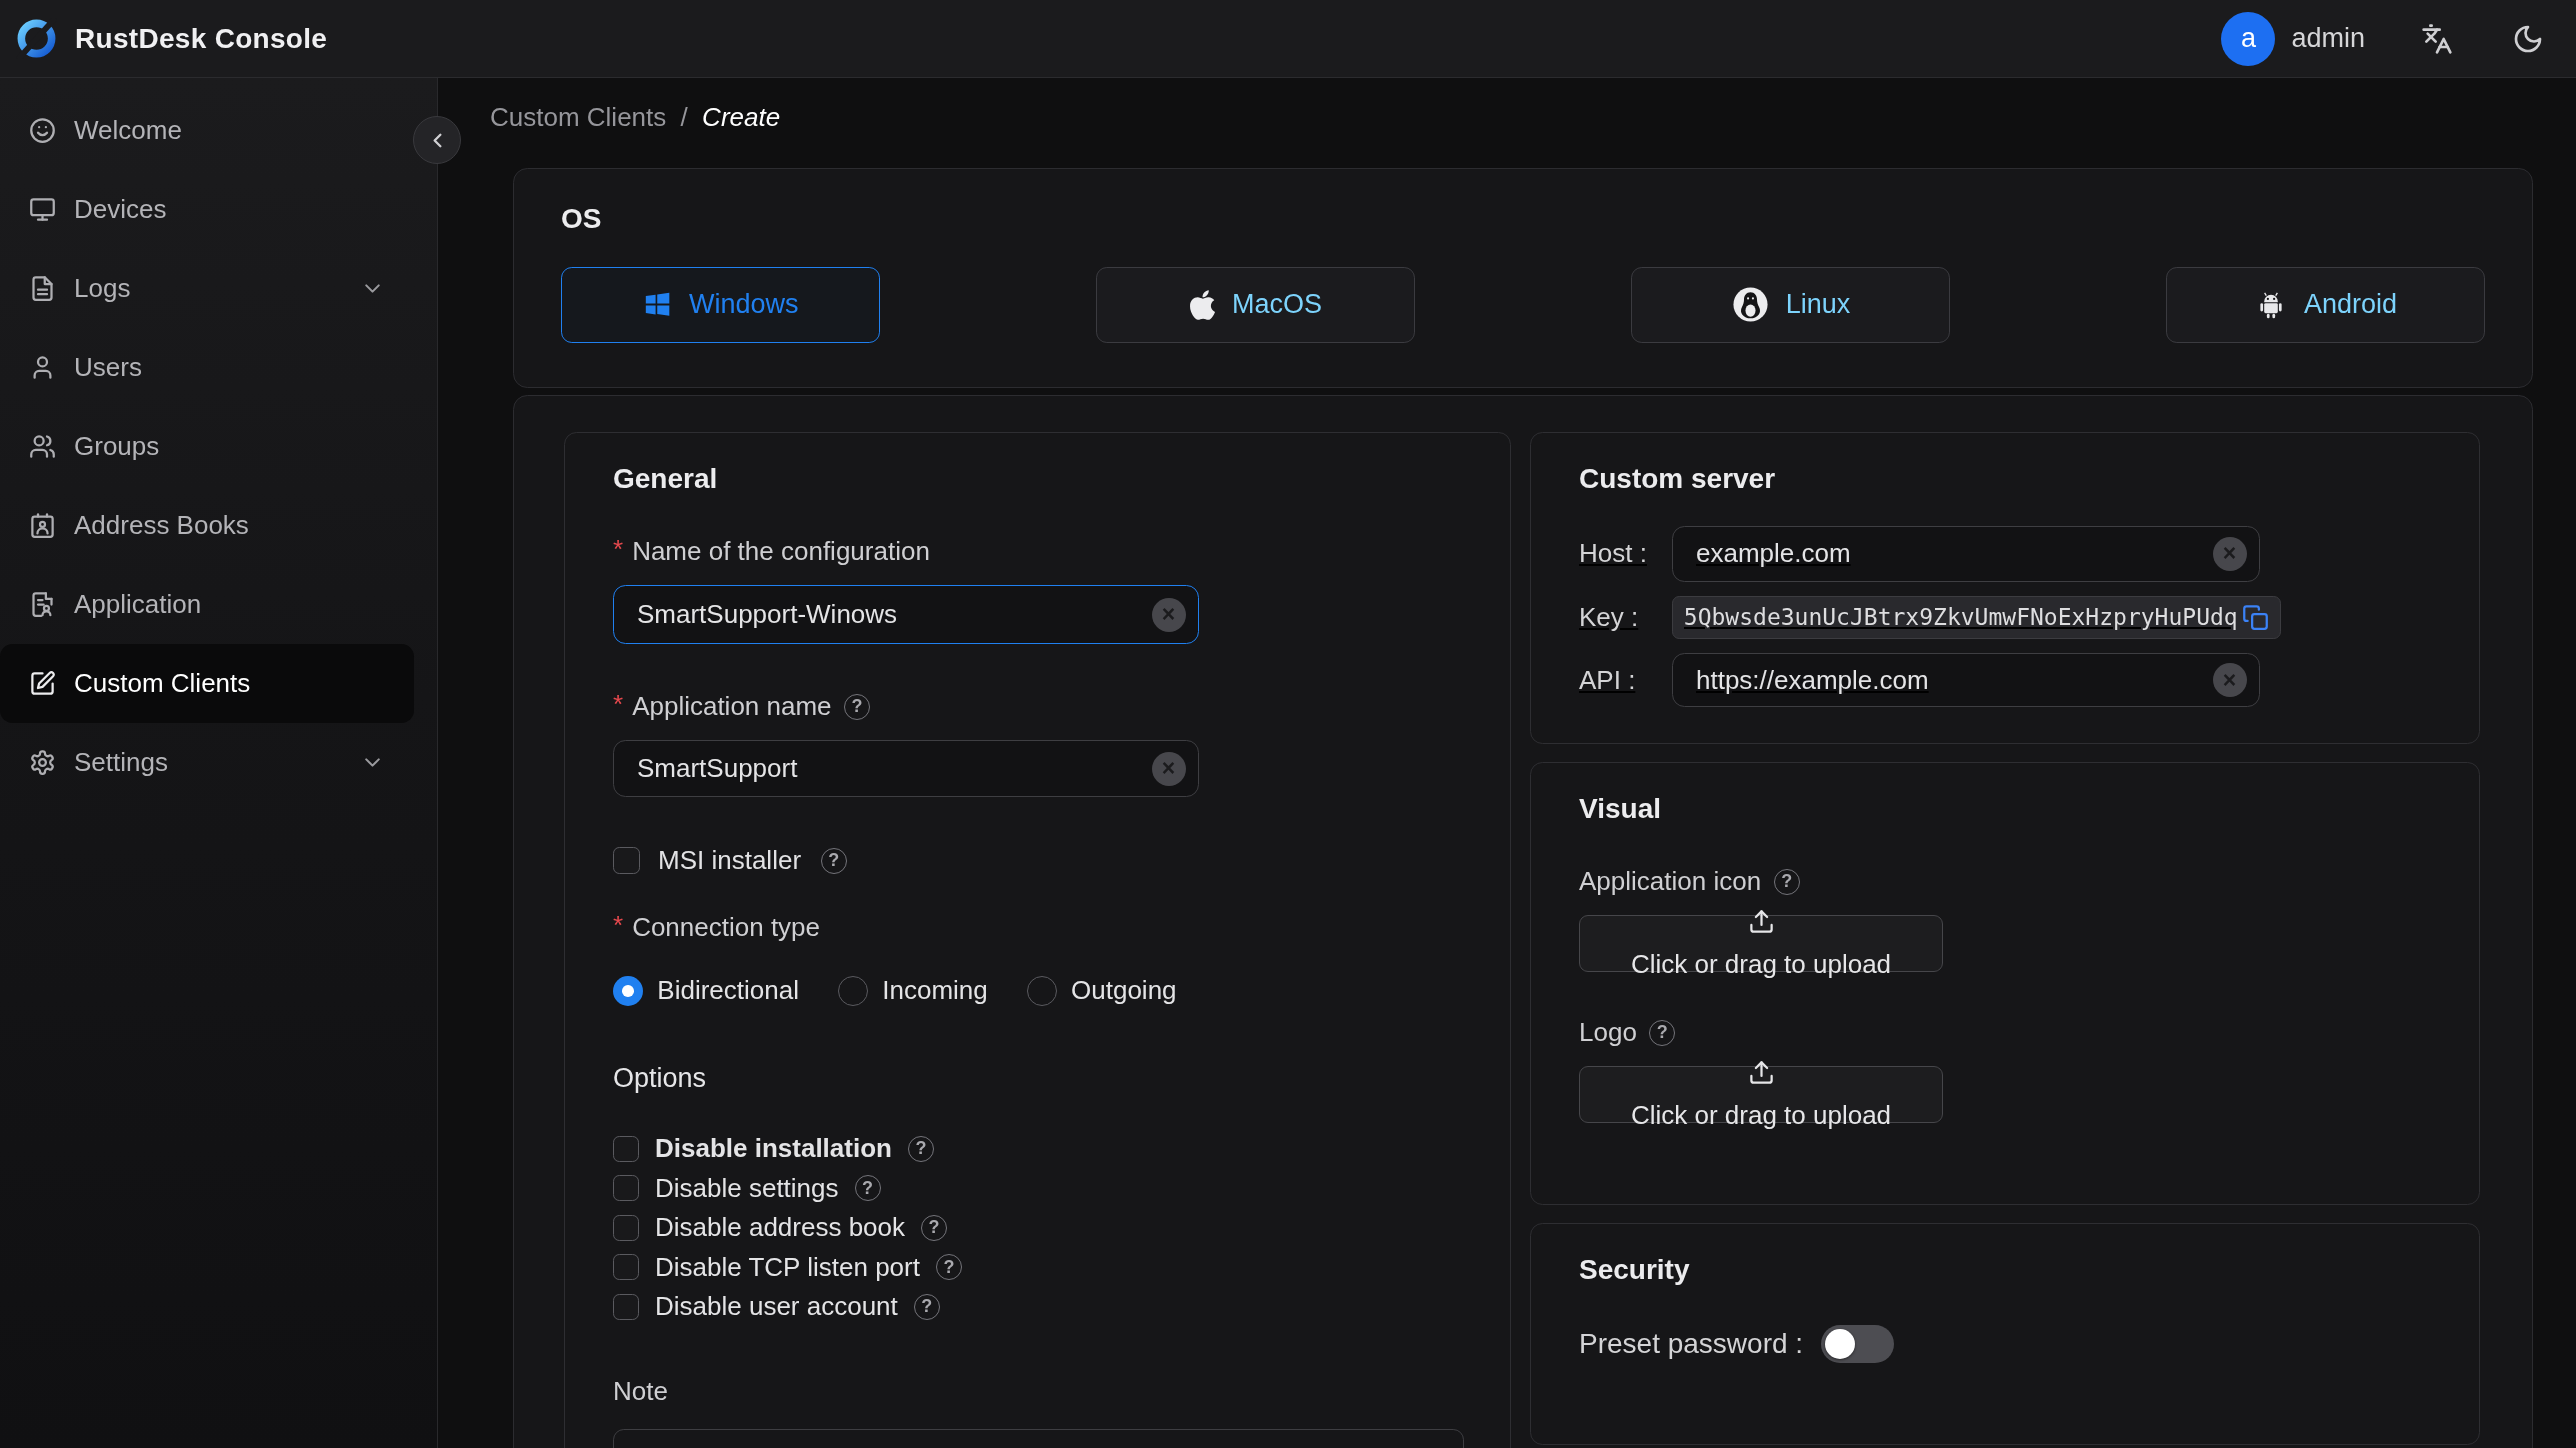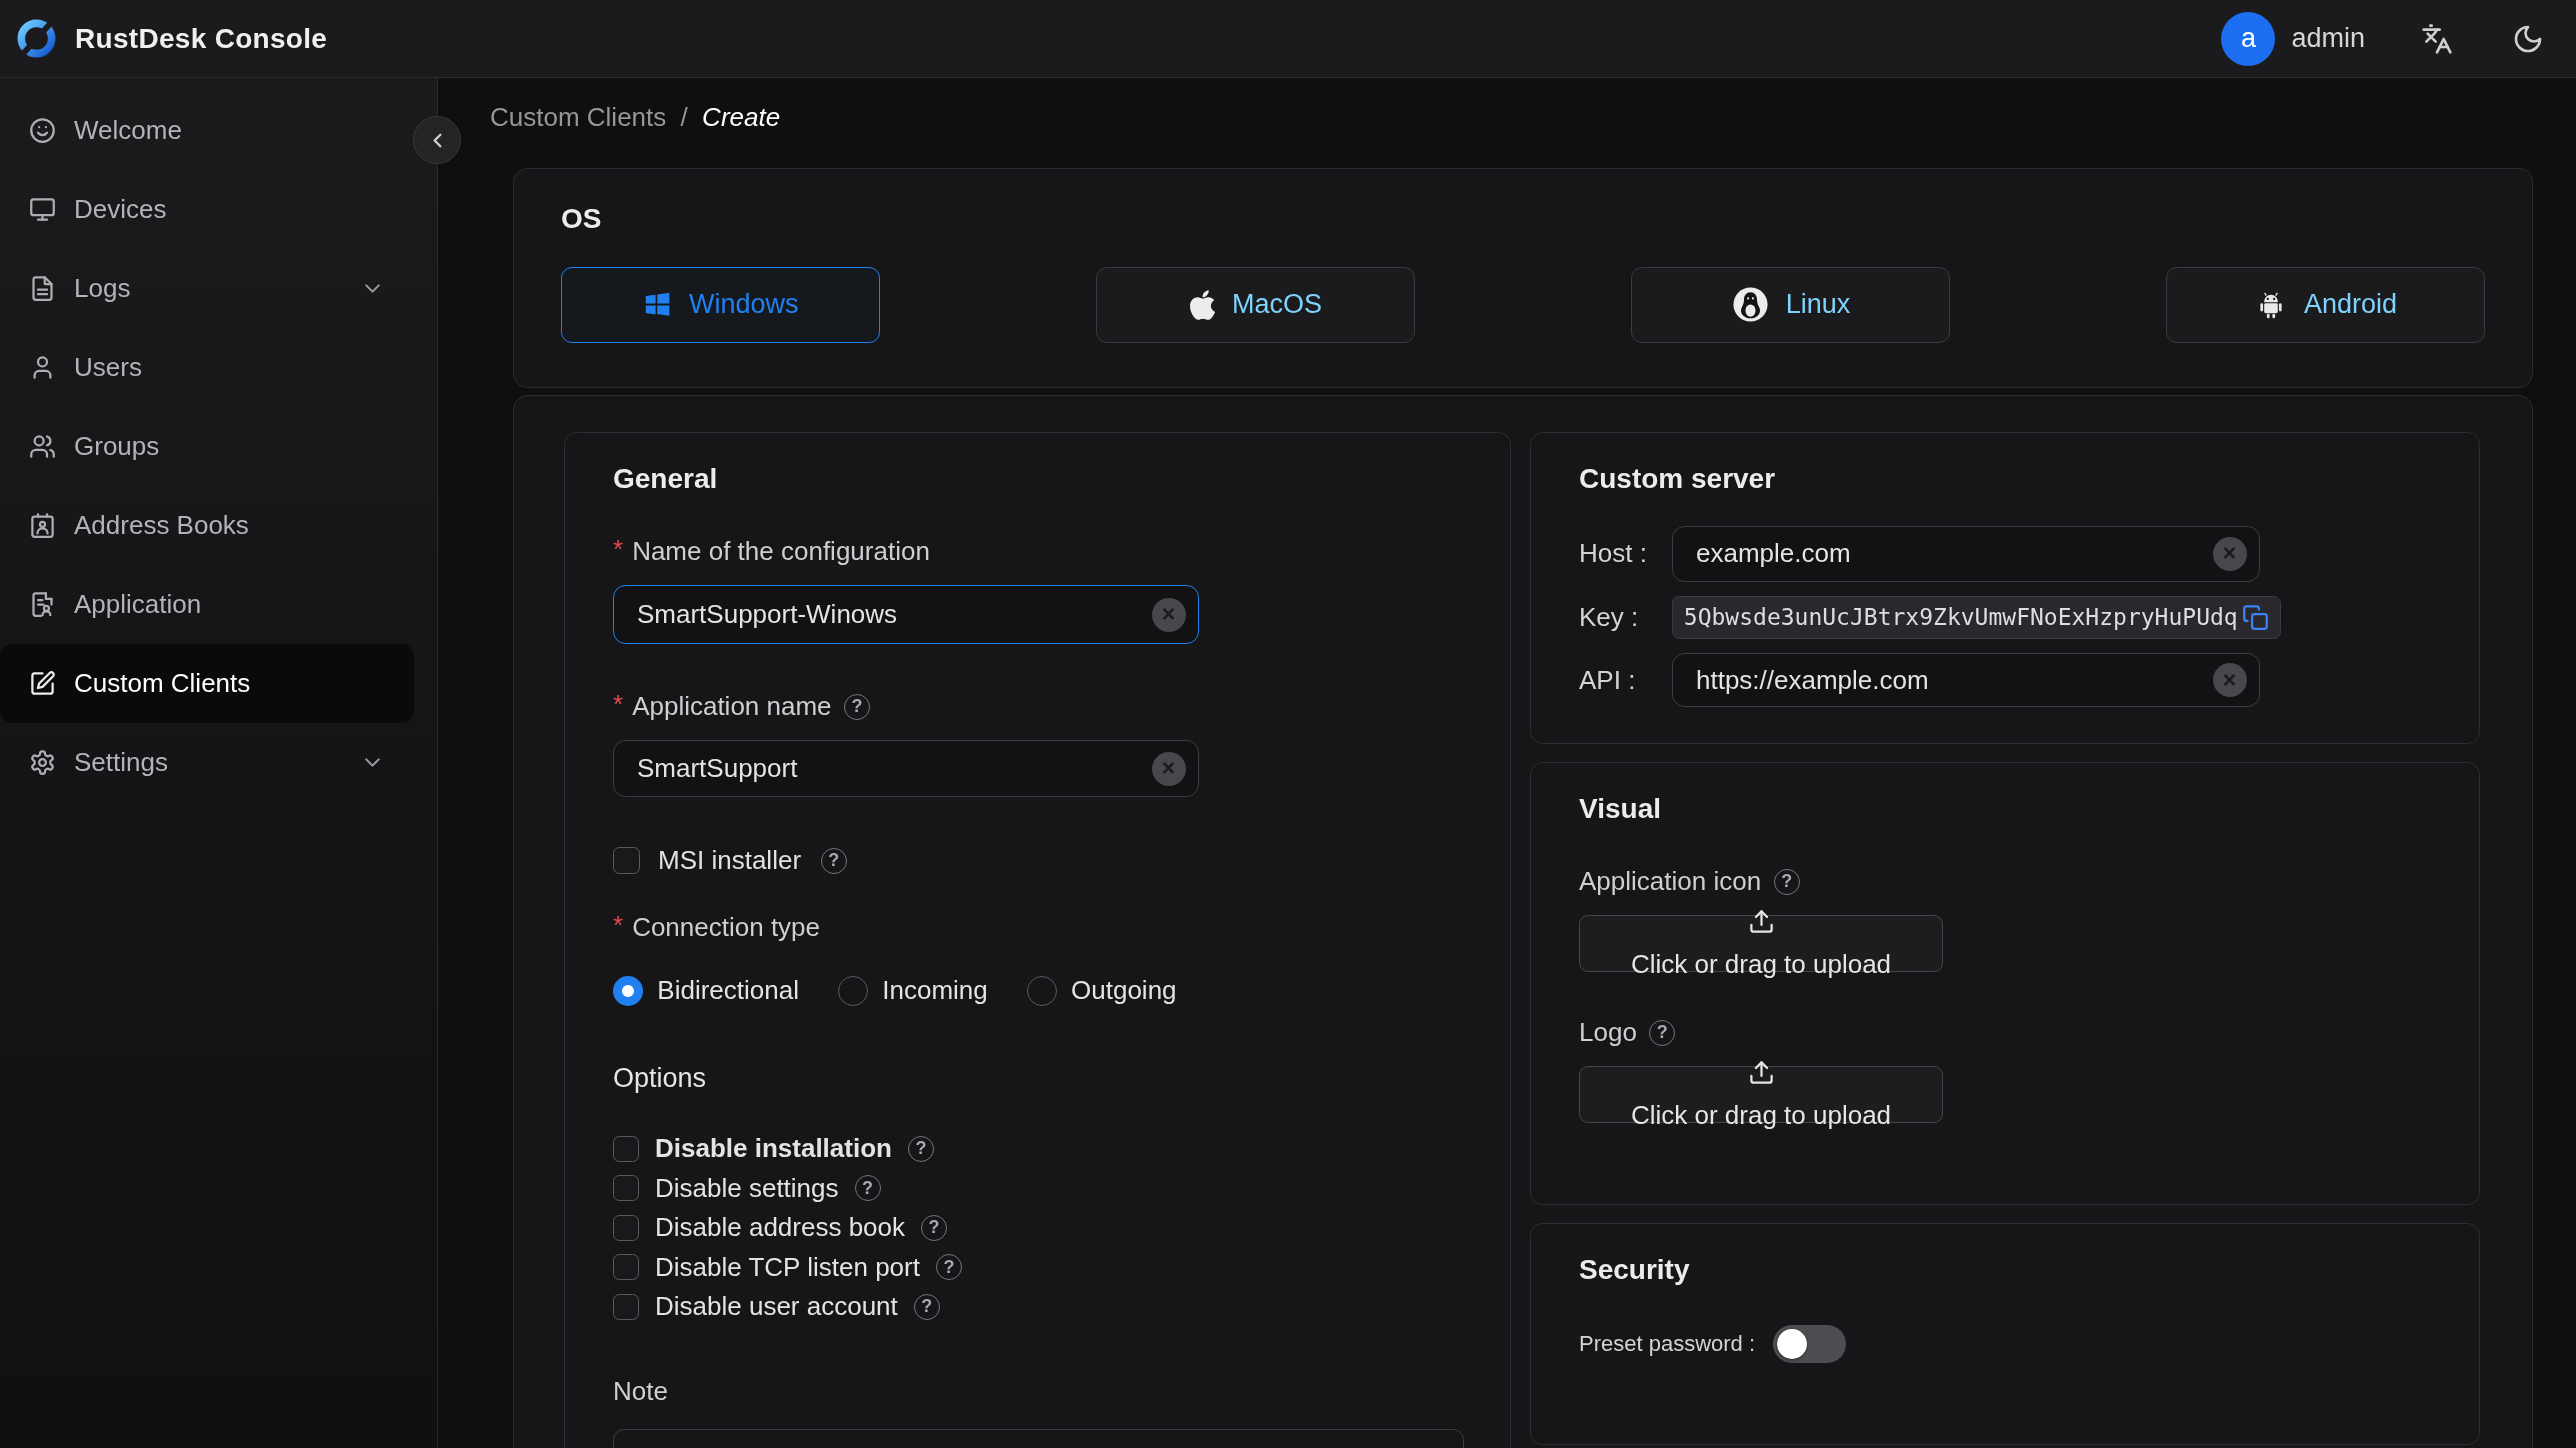--- a/index.html
+++ b/index.html
@@ -91,37 +91,37 @@
   .opt-label { font-size:26px; color:#e4e4e6; }
   .opt-row.first .opt-label { font-weight:700; }
   .note-area { margin-top:21.5px; width:851px; height:143px; border-radius:10.8px;
                border:0.9px solid #3e3e42; background:transparent; padding:20px 23px;
                font-size:25px; color:#d0d0d3; resize:none; outline:none;
                font-family:"Liberation Sans",sans-serif; }
   .note-area::placeholder { color:#67676c; }
 
   .right-col { width:950px; display:flex; flex-direction:column; gap:18px; }
   .server-card { width:950px; height:312px; }
-  .cs-row { display:flex; align-items:center; }
+  .cs-row { display:flex; align-items:center;text-decoration:underline; }
   .cs-label { width:93px; font-size:26px; color:#d4d4d6; }
   .cs-input { width:588px; height:56px; border-radius:12.5px; }
   .key-box { width:609px; height:43px; border-radius:7.2px; background:#29292d;
              border:0.9px solid #3c3c40; display:flex; align-items:center; padding:0 10.8px; }
   .key-text { flex:1; font-family:"DejaVu Sans Mono", monospace; font-size:23px;
               color:#dedee0; white-space:nowrap; overflow:hidden; }
   .copy-ic { color:#3b82f6; display:flex; margin-left:5.4px; cursor:pointer; }
 
   .visual-card { width:950px; height:443px; }
   .upload-btn { margin-top:18px; width:364px; height:57px; border-radius:9px;
                 border:0.9px solid #46464a; background:#1d1d1f; display:flex; align-items:center;
                 justify-content:center; gap:14.3px; font-size:26px; color:#e6e6e8; cursor:pointer;flex-direction:column; }
 
   .security-card { width:950px; height:222px; }
   .sec-row { margin-top:39px; display:flex; align-items:center; gap:18px; }
-  .sec-label { font-size:22px; color:#d4d4d6; }
+  .sec-label { font-size:28px; color:#d4d4d6; }
   .toggle { width:73px; height:38px; border-radius:19px; background:#4d4d52; position:relative; cursor:pointer; }
   .toggle .knob { position:absolute; left:3.6px; top:3.6px; width:30.5px; height:30.5px;
                   border-radius:50%; background:#ffffff; box-shadow:0 0.9px 2.7px rgba(0,0,0,.5); }
 
   .mt46 { margin-top:41px; } .mt20 { margin-top:18px; } .mt52 { margin-top:47px; }
   .mt54 { margin-top:48px; } .mt40 { margin-top:36px; } .mt36 { margin-top:32px; }
   .mt64 { margin-top:57px; } .mt16 { margin-top:14.3px; }
   .mt50 { margin-top:45px; } .mt62 { margin-top:56px; } .mt34 { margin-top:30.5px; }
 
   svg { display:block; }

